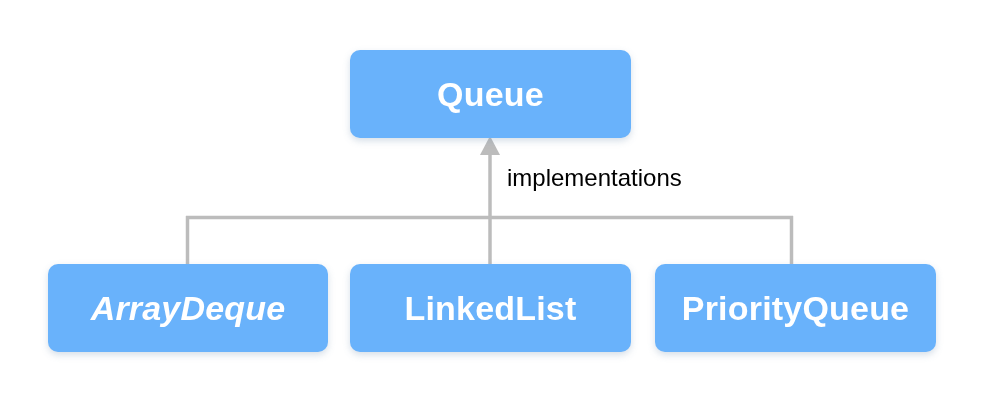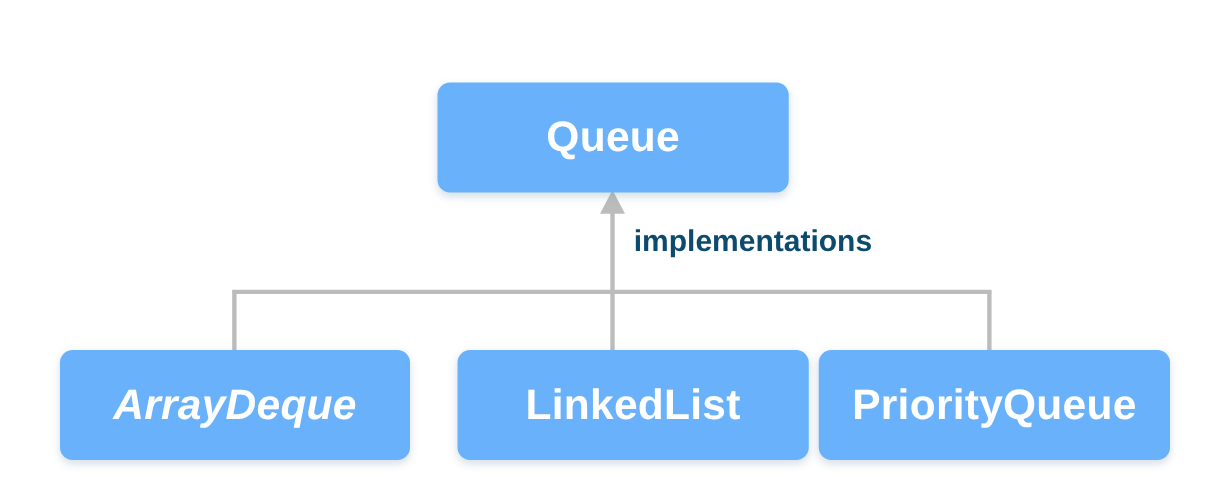--- a/index.html
+++ b/index.html
@@ -10,21 +10,21 @@
   body {
     width: 984px;
     height: 400px;
     position: relative;
     overflow: hidden;
     font-family: "Liberation Sans", sans-serif;
   }
   #diagram-root {
     position: absolute;
     left: 0;
-    top: 16px;
+    top: 0;
     width: 984px;
     height: 340px;
   }
   .connector-layer {
     position: absolute;
     left: 0;
     top: 0;
     width: 984px;
     height: 400px;
     pointer-events: none;
@@ -60,35 +60,34 @@
     top: 264px;
     width: 280px;
     height: 88px;
     font-style: italic;
   }
   #node-linkedlist {
     left: 350px;
     top: 264px;
     width: 281px;
     height: 88px;
-    margin-left: 16px;
   }
   #node-priorityqueue {
     left: 655px;
     top: 264px;
     width: 281px;
     height: 88px;
   }
   .edge-label {
     position: absolute;
     left: 507px;
     top: 166px;
-    color: #0c4a6e;
+    color: #000000;
     font-family: "Liberation Sans", sans-serif;
-    font-weight: bold;
+    font-weight: normal;
     font-size: 24px;
     line-height: 1;
     white-space: nowrap;
     user-select: none;
   }
 </style>
 </head>
 <body>
 
 <div id="diagram-root">

